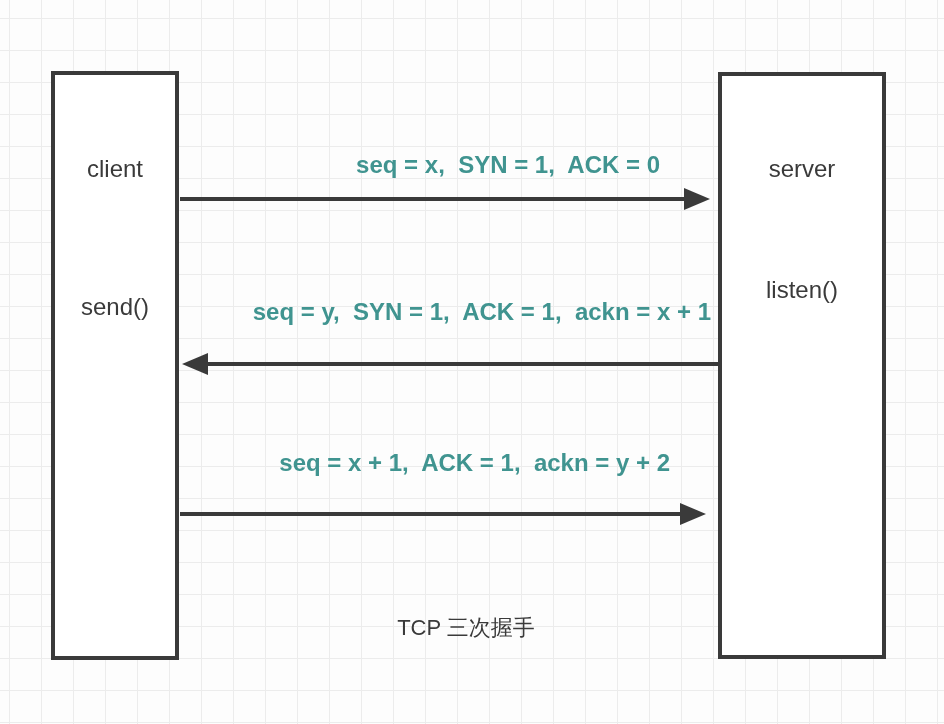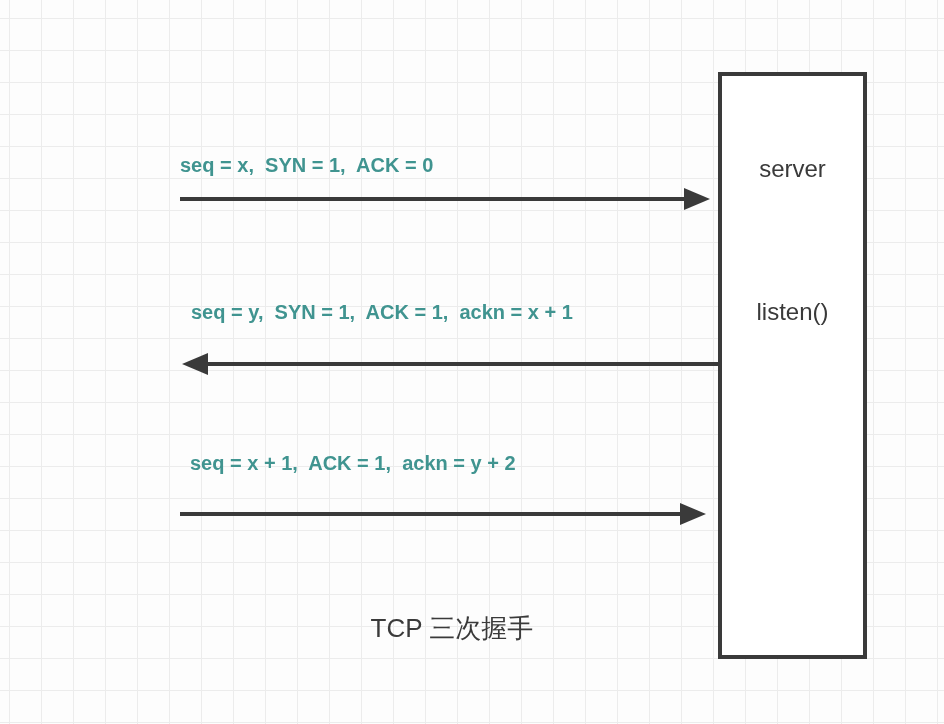--- a/index.html
+++ b/index.html
@@ -19,38 +19,38 @@
     background-size: 32px 32px;
     background-position: 9px 18px;
   }
   .actor-box {
     position: absolute;
     box-sizing: border-box;
     border: 4px solid #3a3a3a;
     background: #ffffff;
   }
   .actor-box.client { left: 51px;  top: 71px; width: 128px; height: 589px; }
-  .actor-box.server { left: 718px; top: 72px; width: 149px; height: 587px; }
+  .actor-box.server { left: 718px; top: 72px; width: 168px; height: 587px; }
   .actor-label, .actor-sublabel {
     position: absolute;
     left: 0; right: 0;
     text-align: center;
     font-size: 24px;
     line-height: 36px;
     color: #3a3a3a;
   }
   .actor-box.client .actor-label    { top: 76px;  }
   .actor-box.client .actor-sublabel { top: 214px; }
   .actor-box.server .actor-label    { top: 75px;  }
-  .actor-box.server .actor-sublabel { top: 218px; }
+  .actor-box.server .actor-sublabel { top: 196px; }
 
   .msg-label {
     position: absolute;
-    text-align: left;
-    font-size: 20px;
+    text-align: right;
+    font-size: 24px;
     line-height: 34px;
     font-weight: 600;
     color: #409490;
     white-space: pre;
   }
   .msg-label.m1 { left: 180px; top: 148px; width: 480px; }
   .msg-label.m2 { left: 191px; top: 295px; width: 520px; }
   .msg-label.m3 { left: 190px; top: 446px; width: 480px; }
 
   .arrow-line {
@@ -69,33 +69,37 @@
 
   .line1 { left: 180px; top: 197px; width: 506px; }
   .head1 { left: 684px; top: 188px; }
   .line2 { left: 206px; top: 362px; width: 513px; }
   .head2 { left: 182px; top: 353px; }
   .line3 { left: 180px; top: 512px; width: 502px; }
   .head3 { left: 680px; top: 503px; }
 
   .diagram-title {
     position: absolute;
-    left: 302px; top: 612px; width: 300px;
+    left: 316px; top: 612px; width: 300px;
     text-align: center;
-    font-size: 26px;
+    font-size: 22px;
     line-height: 32px;
     color: #3a3a3a;
     white-space: pre;
   }
 </style>
 </head>
 <body>
 
 <div class="canvas">
 
+  <div class="actor-box client">
+    <div class="actor-label">client</div>
+    <div class="actor-sublabel">send()</div>
+  </div>
 
   <div class="actor-box server">
     <div class="actor-label">server</div>
     <div class="actor-sublabel">listen()</div>
   </div>
 
   <div class="msg-label m1">seq = x,  SYN = 1,  ACK = 0</div>
   <div class="arrow-line line1"></div>
   <div class="arrow-head right head1"></div>
 

